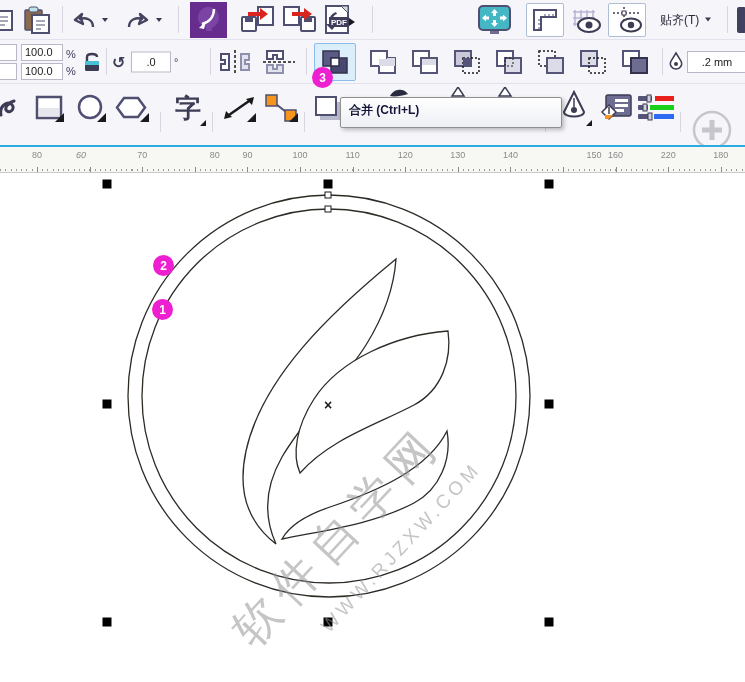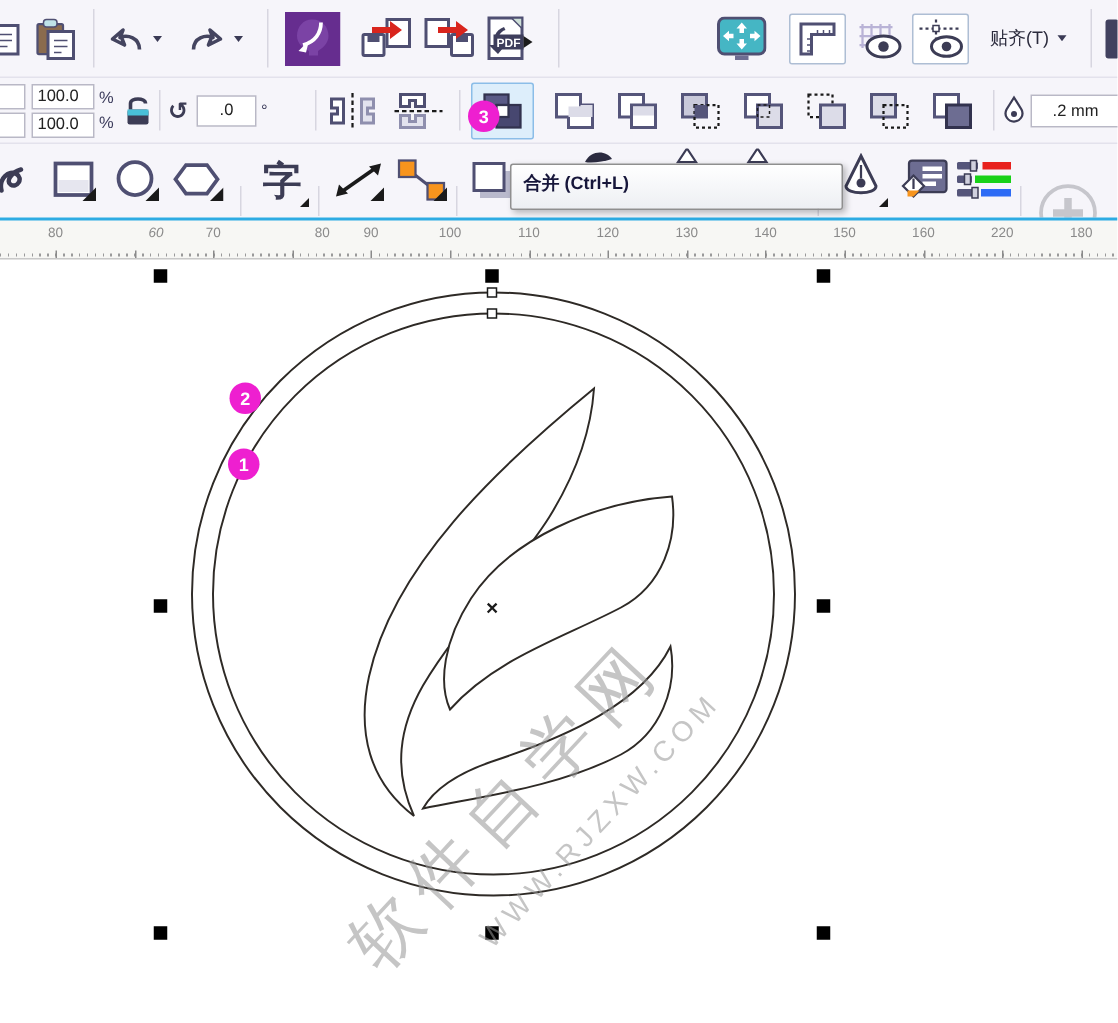--- a/index.html
+++ b/index.html
@@ -2,21 +2,21 @@
 <html><head>
 <meta charset="utf-8">
 <style>
   * { margin:0; padding:0; box-sizing:border-box; }
   html,body { width:745px; height:682px; font-family:"Liberation Sans","DejaVu Sans",sans-serif; background:#fff; overflow:hidden; }
   #app { position:relative; width:745px; height:682px; background:#fff; }
 
   
   .bars { position:absolute; left:0; top:0; width:745px; height:145px; background:#f6f5fa; }
   .row { position:relative; width:745px; }
-  .row1 { height:52px; border-bottom:1px solid #e3e2ec; }
+  .row1 { height:40px; border-bottom:1px solid #e3e2ec; }
   .row2 { height:44px; border-bottom:1px solid #e3e2ec; }
   .row3 { height:60px; }
   .it { position:absolute; top:50%; transform:translateY(-50%); display:flex; align-items:center; justify-content:center; }
   .sep { position:absolute; top:6px; bottom:6px; width:1px; background:#d7d6e0; }
   .row2 .sep { top:8px; bottom:8px; }
   .tbtn { background:transparent; border:1px solid transparent; border-radius:2px; display:flex; align-items:center; justify-content:center; cursor:default; }
   .framed { background:#fff; border:1px solid #aebed4; }
   .caret { width:0; height:0; border-left:3.5px solid transparent; border-right:3.5px solid transparent; border-top:4px solid #3a3a55; }
   .field { background:#fff; border:1px solid #b9b8c6; font-size:11px; color:#222; padding:1px 3px; display:flex; align-items:center; }
   .lbl { font-size:12px; color:#2b2b3d; }
@@ -413,39 +413,39 @@
     </div>
   </div>
 
   <div class="badge" style="left:312px;top:67px">3</div>
 
   <div class="ruler">
     <div class="ruler-inner">
       <div class="ruler-dots"></div>
     <span class="ruler-num" style="left: 37px;">80</span>
         <span class="ruler-tick" style="left: 37px;"></span>
-        <span class="ruler-num" style="left: 104px; font-style: italic;">60</span>
+        <span class="ruler-num" style="left: 81px; font-style: italic;">60</span>
         <span class="ruler-tick" style="left: 89.6px;"></span>
         <span class="ruler-num" style="left: 142.2px;">70</span>
         <span class="ruler-tick" style="left: 142.2px;"></span>
         <span class="ruler-num" style="left: 194.8px; margin-left: 20px;">80</span>
         <span class="ruler-tick" style="left: 194.8px;"></span>
         <span class="ruler-num" style="left: 247.4px;">90</span>
         <span class="ruler-tick" style="left: 247.4px;"></span>
         <span class="ruler-num" style="left: 300px;">100</span>
         <span class="ruler-tick" style="left: 300px;"></span>
         <span class="ruler-num" style="left: 352.6px;">110</span>
         <span class="ruler-tick" style="left: 352.6px;"></span>
         <span class="ruler-num" style="left: 405.2px;">120</span>
         <span class="ruler-tick" style="left: 405.2px;"></span>
         <span class="ruler-num" style="left: 457.8px;">130</span>
         <span class="ruler-tick" style="left: 457.8px;"></span>
         <span class="ruler-num" style="left: 510.4px;">140</span>
         <span class="ruler-tick" style="left: 510.4px;"></span>
-        <span class="ruler-num" style="left: 563px;">150</span>
+        <span class="ruler-num" style="left: 594px;">150</span>
         <span class="ruler-tick" style="left: 563px;"></span>
         <span class="ruler-num" style="left: 615.6px;">160</span>
         <span class="ruler-tick" style="left: 615.6px;"></span>
         <span class="ruler-num" style="left: 668.2px;">220</span>
         <span class="ruler-tick" style="left: 668.2px;"></span>
         <span class="ruler-num" style="left: 720.8px;">180</span>
         <span class="ruler-tick" style="left: 720.8px;"></span>
       </div>
   </div>
 

